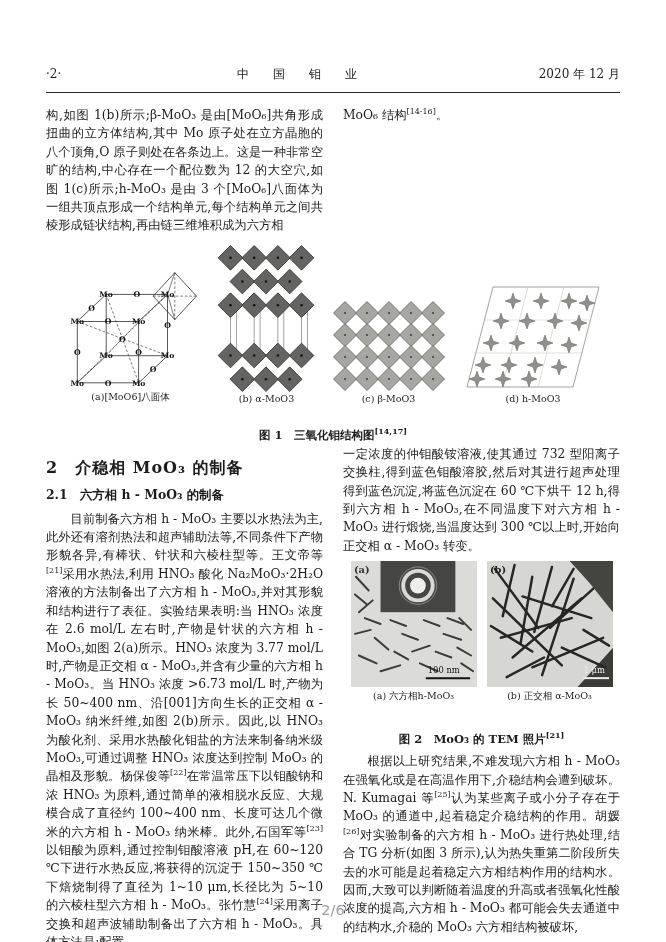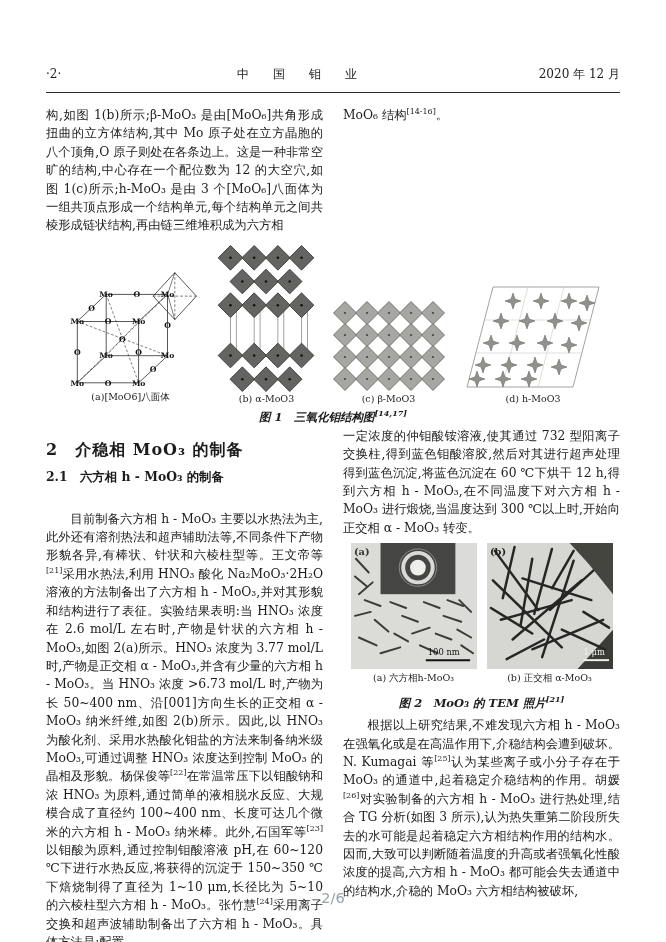--- a/index.html
+++ b/index.html
@@ -11,31 +11,31 @@
   .header .journal { letter-spacing:6px; }
   .rule { border-bottom:1.2px solid #2a2a2a; margin-top:9px; }
   .columns { display:flex; gap:20px; }
   .columns.top { margin-top:13px; }
   .columns.bottom { margin-top:2px; }
   .col { width:277px; font-size:12.3px; line-height:18.4px; text-align:justify; }
   .para { margin:0; }
   .para.indent { text-indent:2em; }
   .sup { font-size:8px; vertical-align:super; line-height:0; }
   .h2 { font-weight:bold; font-size:16px; margin:14px 0 9px 0; letter-spacing:1px; }
-  .h3 { font-weight:bold; font-size:12.4px; margin:2px 0 23px 0; }
+  .h3 { font-weight:bold; font-size:12.4px; margin:2px 0 5px 0; }
   .figure1 { margin-top:10px; }
   .fig1-row { display:flex; align-items:flex-end; justify-content:center; gap:16px; }
   .subfig { display:flex; flex-direction:column; align-items:center; }
   .sublabel { font-size:9.5px; color:#222; margin-top:0; white-space:nowrap; }
-  .fig-caption { text-align:center; font-weight:bold; font-size:11.5px; margin-top:6px;font-style:italic; }
+  .fig-caption { text-align:center; font-weight:bold; font-size:11.5px; margin-top:24px; }
   .figure2 { margin:6px 0 4px 0; }
   .fig2-row { display:flex; justify-content:center; gap:8px; }
   .fig2-sub { display:flex; flex-direction:column; align-items:center; }
   svg { display:block; }
-  .footer { position:absolute; left:0; right:0; bottom:36px; text-align:center;
+  .footer { position:absolute; left:0; right:0; bottom:24px; text-align:center;
             color:#9aa0a8; font-size:14.5px; font-family:"DejaVu Sans","Liberation Sans",sans-serif; }
 </style>
 </head>
 <body>
 
 <div class="page">
   <div class="content">
 
     <div class="header">
       <span>·2·</span>

